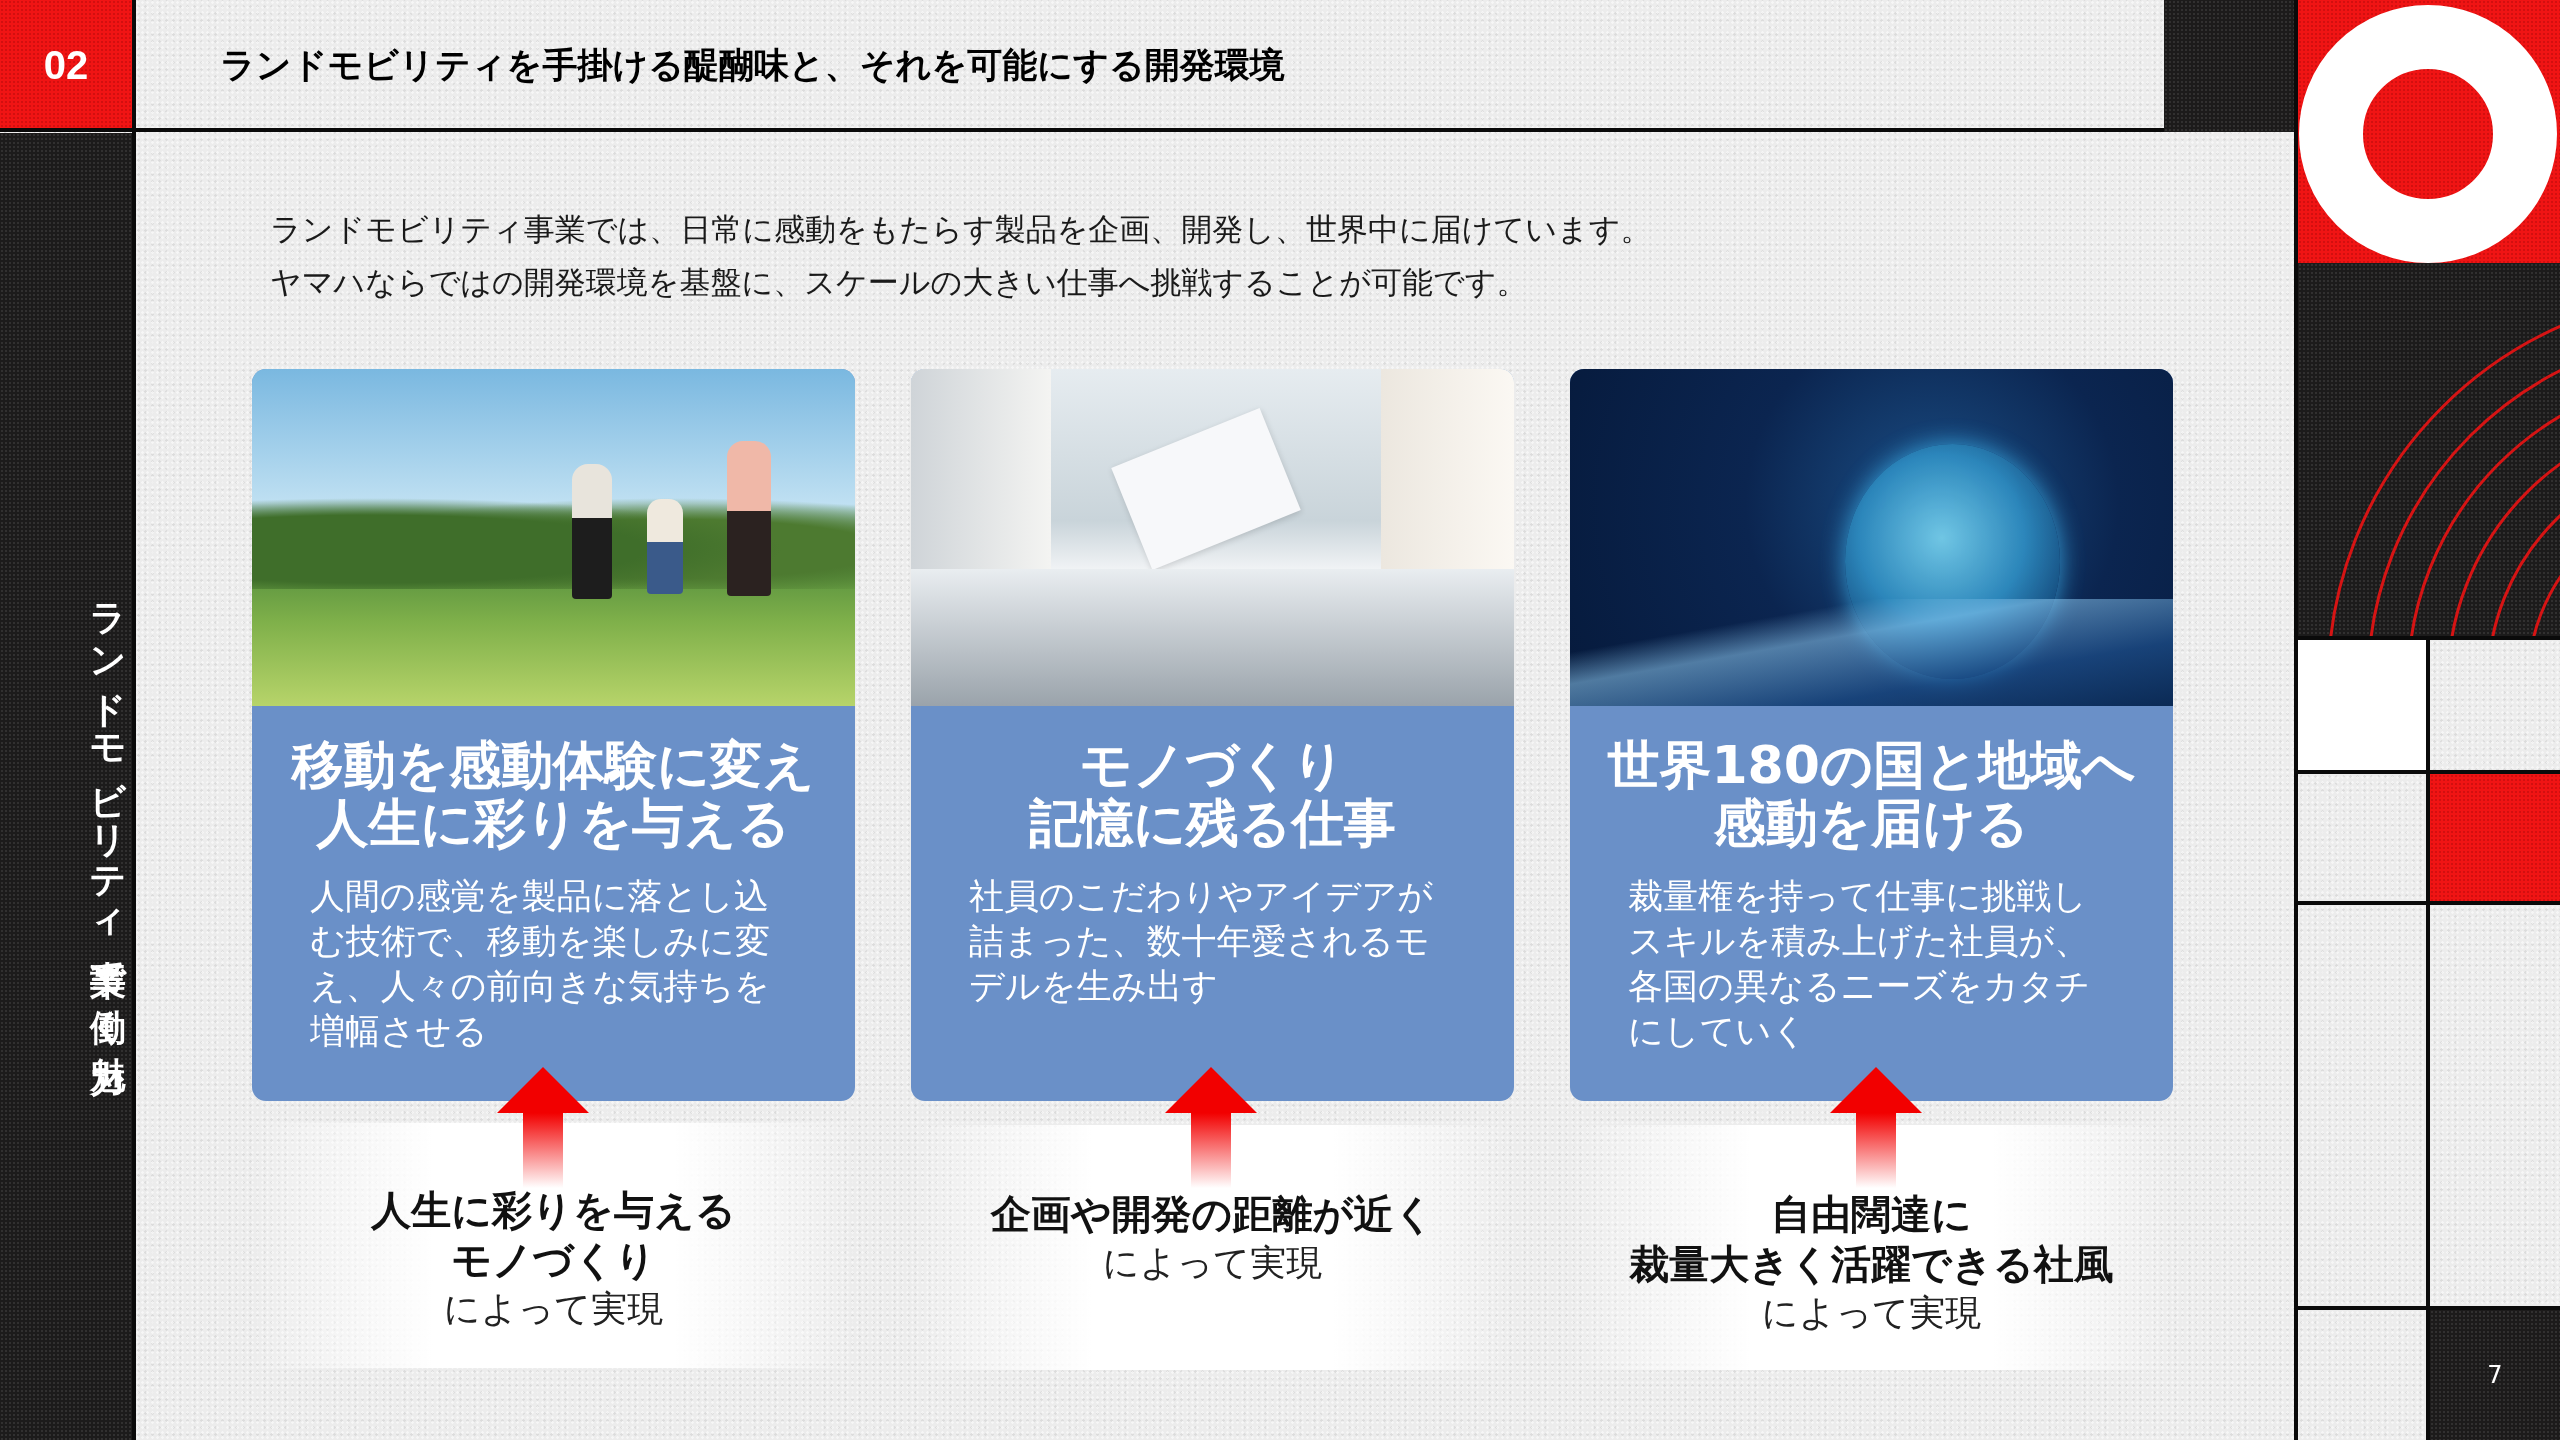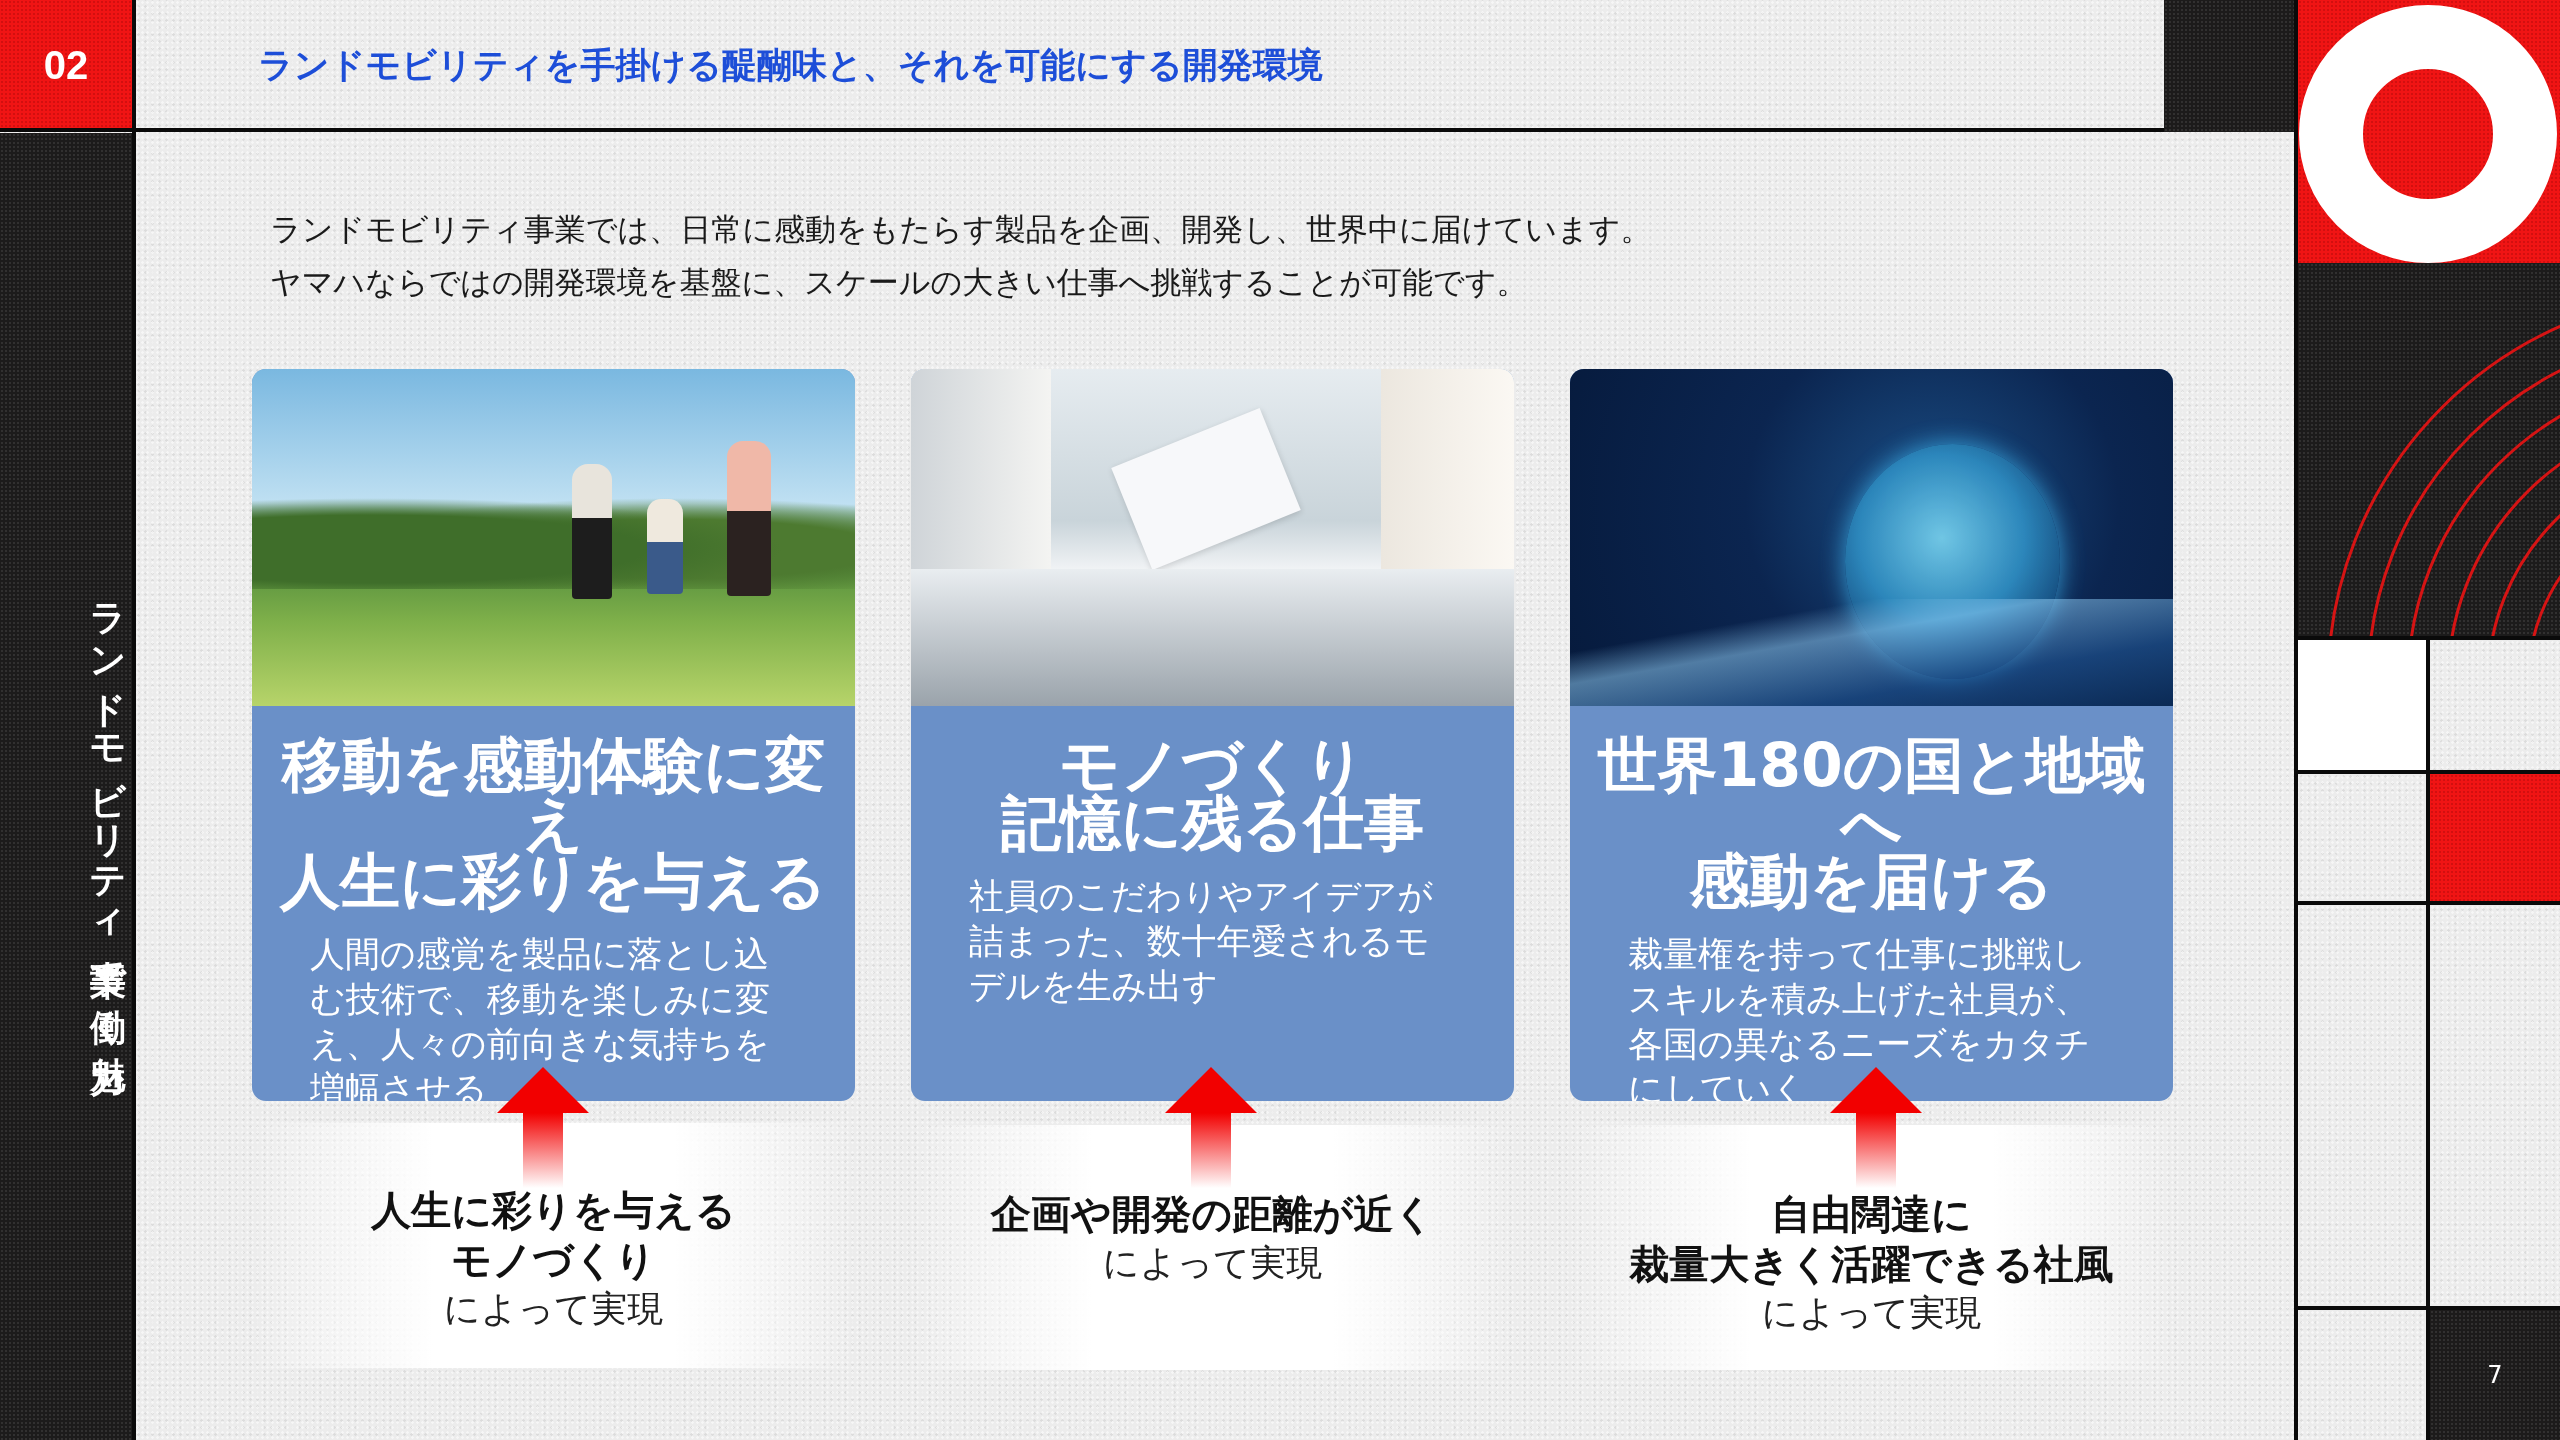--- a/index.html
+++ b/index.html
@@ -17,27 +17,27 @@
     background-image:radial-gradient(rgba(120,0,0,.25) 1px, transparent 1.5px);
     background-size:4px 4px;}
   .black{background:#1c1b1b;
     background-image:radial-gradient(rgba(80,80,80,.4) 1px, transparent 1.5px);
     background-size:4px 4px;}
   .white{background:#ffffff;}
   .line{background:#0a0a0a;}
 
   .section-num{color:#fff;font-weight:bold;font-size:40px;display:flex;align-items:center;justify-content:center;
     font-family:"Liberation Sans","DejaVu Sans",sans-serif;}
-  .header-title{font-size:35px;font-weight:bold;color:#1d4ed8;display:flex;align-items:center;margin-left:38px;}
+  .header-title{font-size:35px;font-weight:bold;color:#000000;display:flex;align-items:center;}
   .vertical-title{writing-mode:vertical-rl;color:#fff;font-weight:bold;font-size:36px;letter-spacing:3px;
     display:flex;align-items:flex-start;justify-content:center;padding-top:40px;}
   .intro{font-size:31px;color:#1a1a1a;line-height:53px;}
   .card{border-radius:14px;overflow:hidden;background:#6a90c8;}
   .card-img{height:337px;width:100%;position:relative;}
-  .card-title{color:#fff;font-weight:bold;font-size:60px;line-height:58px;text-align:center;margin-top:30px;}
+  .card-title{color:#fff;font-weight:bold;font-size:52px;line-height:58px;text-align:center;margin-top:30px;}
   .card-body{color:#fff;font-size:35px;line-height:45px;padding:0 58px;margin-top:22px;}
   .caption-box{background:linear-gradient(90deg,rgba(255,255,255,0) 0%,#fff 30%,#fff 70%,rgba(255,255,255,0) 100%);
     text-align:center;}
   .cap-main{font-weight:bold;font-size:40px;line-height:50px;color:#111;}
   .cap-sub{font-size:36px;line-height:48px;color:#222;}
   .arrow{position:absolute;width:92px;}
   .arrow .head{width:0;height:0;border-left:46px solid transparent;border-right:46px solid transparent;border-bottom:46px solid #f20000;}
   .arrow .shaft{width:40px;height:75px;margin-left:26px;background:linear-gradient(180deg,#f20000,rgba(255,255,255,0.95));}
   .page-num{color:#fff;font-size:24px;display:flex;align-items:center;justify-content:center;}
 </style>

